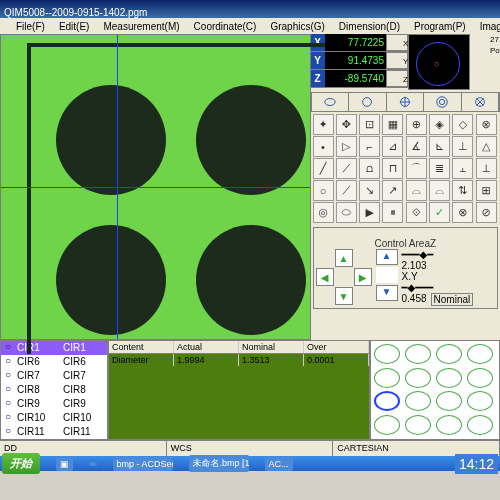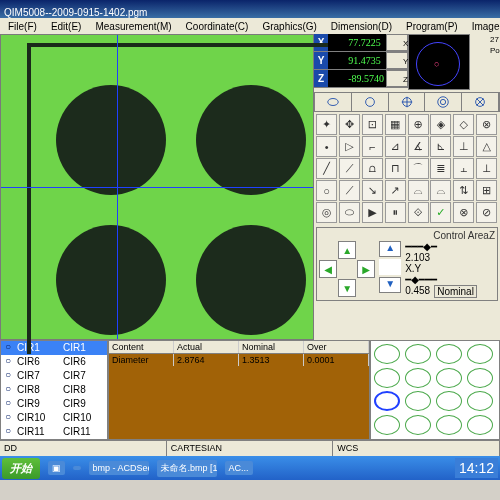--- a/index.html
+++ b/index.html
@@ -1,68 +1,68 @@
 <!DOCTYPE html>
 <html><head>
 <meta charset="utf-8">
 <style>
 * { margin: 0; padding: 0; box-sizing: border-box; font-family: "Segoe UI", Tahoma, sans-serif; font-size: 10px; }
 body { width: 500px; height: 500px; background: #d4d0c8; overflow: hidden; }
 .titlebar { background: linear-gradient(#0a246a,#3a6ea5); color: #fff; height: 18px; display: flex; align-items: flex-end; padding: 0 4px; }
-.menubar { background: #ece9d8; height: 16px; display: flex; align-items: center; gap: 2px; padding: 0 2px; }
+.menubar { background: #ece9d8; height: 16px; display: flex; align-items: center; gap: 2px; padding: 0 10px; }
 .menubar span { padding: 0 3px; }
 .main { display: flex; height: 306px; }
 .viewport { width: 315px; height: 306px; background: #6fd44a; position: relative; border: 1px solid #7a7a7a; }
 .sample-border { position: absolute; left: 26px; top: 8px; right: -15px; bottom: -15px; border: 4px solid #1a2a1a; border-right: none; border-bottom: none; }
 .circle { position: absolute; width: 110px; height: 110px; background: #1c2b1c; border-radius: 50%; }
 .c1 { left: 55px; top: 50px; } .c2 { left: 195px; top: 50px; }
 .c3 { left: 55px; top: 190px; } .c4 { left: 195px; top: 190px; }
 .cross-v { position: absolute; left: 116px; top: 0; bottom: 0; width: 1px; background: #2040ff; }
 .cross-h { position: absolute; top: 152px; left: 0; right: 0; height: 1px; background: #2040ff; }
 .rightpanel { flex: 1; background: #ece9d8; display: flex; flex-direction: column; }
 .coord-row { display: flex; align-items: stretch; height: 58px; }
 .coord-table { flex: 1; }
 .coord-table .row { display: flex; height: 18px; border-bottom: 1px solid #808080; }
 .coord-table .axis { width: 14px; background: #1a4aaa; color: #fff; text-align: center; font-weight: bold; line-height: 18px; }
-.coord-table .val { flex: 1; background: #000; color: #4fff4f; text-align: left; padding-right: 2px; font-family: Liberation Serif, serif; line-height: 18px; padding-left: 20px; }
+.coord-table .val { flex: 1; background: #000; color: #4fff4f; text-align: right; padding-right: 2px; font-family: Liberation Sans, sans-serif; line-height: 18px; padding-left: 20px; }
 .coord-table .btn { width: 22px; background: #ece9d8; border: 1px solid #808080; font-size: 8px; line-height: 17px; text-align: center; padding-left: 16px; }
 .target { width: 62px; height: 56px; background: #000; position: relative; border: 1px solid #808080; }
 .target::before { content: ""; position: absolute; left: 7px; top: 7px; width: 42px; height: 42px; border: 1px solid #4444ff; border-radius: 50%; }
 .target::after { content: "○"; position: absolute; left: 25px; top: 24px; color: #ff4488; font-size: 9px; }
 .rt-label { font-size: 8px; padding: 1px 20px; text-align: right; }
 .modebar { display: flex; height: 20px; border: 1px solid #808080; }
 .modebar .mb { flex: 1; border-right: 1px solid #808080; display: flex; align-items: center; justify-content: center; }
 .modebar svg { width: 14px; height: 14px; }
 .toolgrid { display: grid; grid-template-columns: repeat(8, 1fr); gap: 1px; padding: 2px; flex-wrap: wrap; }
 .tbtn { width: 21px; height: 21px; background: #f4f2ea; border: 1px solid #9a9a9a; display: flex; align-items: center; justify-content: center; font-size: 11px; color: #333; }
 .control-area { border: 1px solid #808080; margin: 2px; padding: 2px; }
-.control-area .hdr { font-size: 9px; color: #333; display: flex; justify-content: flex-end; }
+.control-area .hdr { font-size: 9px; color: #333; display: flex; justify-content: center; margin-top: 8px; }
 .control-body { display: flex; gap: 4px; }
 .dpad { display: grid; grid-template-columns: repeat(3,18px); grid-template-rows: repeat(3,18px); gap: 1px; }
 .dpad .ab { background: #fff; border: 1px solid #808080; display: flex; align-items: center; justify-content: center; }
 .dpad .blank { background: transparent; border: none; }
 .zbtns { display: flex; flex-direction: column; gap: 2px; }
 .zbtns .ab { width: 22px; height: 16px; background: #fff; border: 1px solid #808080; text-align: center; }
 .slider-col { display: flex; flex-direction: column; justify-content: space-between; font-size: 8px; }
 .bottom { display: flex; height: 100px; }
 .feature-list { width: 108px; background: #fff; border: 1px solid #808080; overflow: hidden; }
 .feature-list .frow { display: flex; height: 14px; }
 .feature-list .fcell { flex: 1; padding-left: 2px; line-height: 14px; }
-.feature-list .sel { background: #3b82f6; color: #fff; }
+.feature-list .sel { background: #8b5cf6; color: #fff; }
 .feature-list .ico { width: 14px; text-align: center; color: #0a246a; }
-.results { flex: 1; background: #a16207; border: 1px solid #808080; }
+.results { flex: 1; background: #4d7c0f; border: 1px solid #808080; }
 .results .rh, .results .rr { display: flex; }
 .results .rc { flex: 1; border-right: 1px solid #ccc; padding: 1px 3px; font-size: 9px; }
 .results .rh { background: #ece9d8; border-bottom: 1px solid #808080; }
 .circles-panel { width: 130px; background: #fff; border: 1px solid #808080; display: grid; grid-template-columns: repeat(4, 1fr); padding: 3px; gap: 2px; }
 .circles-panel .oc { border: 1px solid #4aa84a; border-radius: 50%; width: 26px; height: 20px; }
 .circles-panel .oc.sel { border: 2px solid #2040ff; }
 .status { height: 16px; background: #ece9d8; border-top: 1px solid #808080; display: flex; }
 .status .sc { flex: 1; border-right: 1px solid #808080; padding-left: 4px; font-size: 9px; line-height: 15px; }
-.taskbar { height: 24px; background: linear-gradient(#3a8ee8,#2262c8); display: flex; align-items: center; gap: 8px; padding: 0 2px; }
+.taskbar { height: 15px; background: linear-gradient(#3a8ee8,#2262c8); display: flex; align-items: center; gap: 16px; padding: 0 2px; }
 .start { background: linear-gradient(#5fbf3a,#3a9a2a); color: #fff; padding: 3px 8px; border-radius: 3px; font-size: 11px; font-style: italic; font-weight: bold; }
 .tb-item { background: #4a8ad8; color: #fff; padding: 2px 4px; font-size: 9px; border-radius: 2px; max-width: 60px; overflow: hidden; white-space: nowrap; }
 .tray { margin-left: auto; background: #3a7ed8; color: #fff; padding: 2px 4px; font-size: 14px; }
 .tri-g { color: #2aa82a; } .tri-b { color: #2060c0; }
 </style>
 </head>
 <body>
 
 <div class="titlebar">
   <span>QIM5008--2009-0915-1402.pgm</span>
@@ -277,21 +277,21 @@
   </div>
   <div class="results">
     <div class="rh">
       <div class="rc">Content</div>
       <div class="rc">Actual</div>
       <div class="rc">Nominal</div>
       <div class="rc">Over</div>
     </div>
     <div class="rr">
       <div class="rc">Diameter</div>
-      <div class="rc">2.8764</div>
+      <div class="rc">1.9994</div>
       <div class="rc">1.3513</div>
       <div class="rc">0.0001</div>
     </div>
   </div>
   <div class="circles-panel">
     <div class="oc"></div>
     <div class="oc"></div>
     <div class="oc"></div>
     <div class="oc"></div>
     <div class="oc"></div>
@@ -304,22 +304,22 @@
     <div class="oc"></div>
     <div class="oc"></div>
     <div class="oc"></div>
     <div class="oc"></div>
     <div class="oc"></div>
   </div>
 </div>
 
 <div class="status">
   <div class="sc">DD</div>
+  <div class="sc">WCS</div>
   <div class="sc">CARTESIAN</div>
-  <div class="sc">WCS</div>
 </div>
 
 <div class="taskbar">
   <div class="start">开始</div>
   <div class="tb-item">▣</div>
   <div class="tb-item"></div>
   <div class="tb-item">bmp - ACDSee v5.0</div>
   <div class="tb-item">未命名.bmp [1:2]...</div>
   <div class="tb-item">AC...</div>
   <div class="tray">14:12</div>

